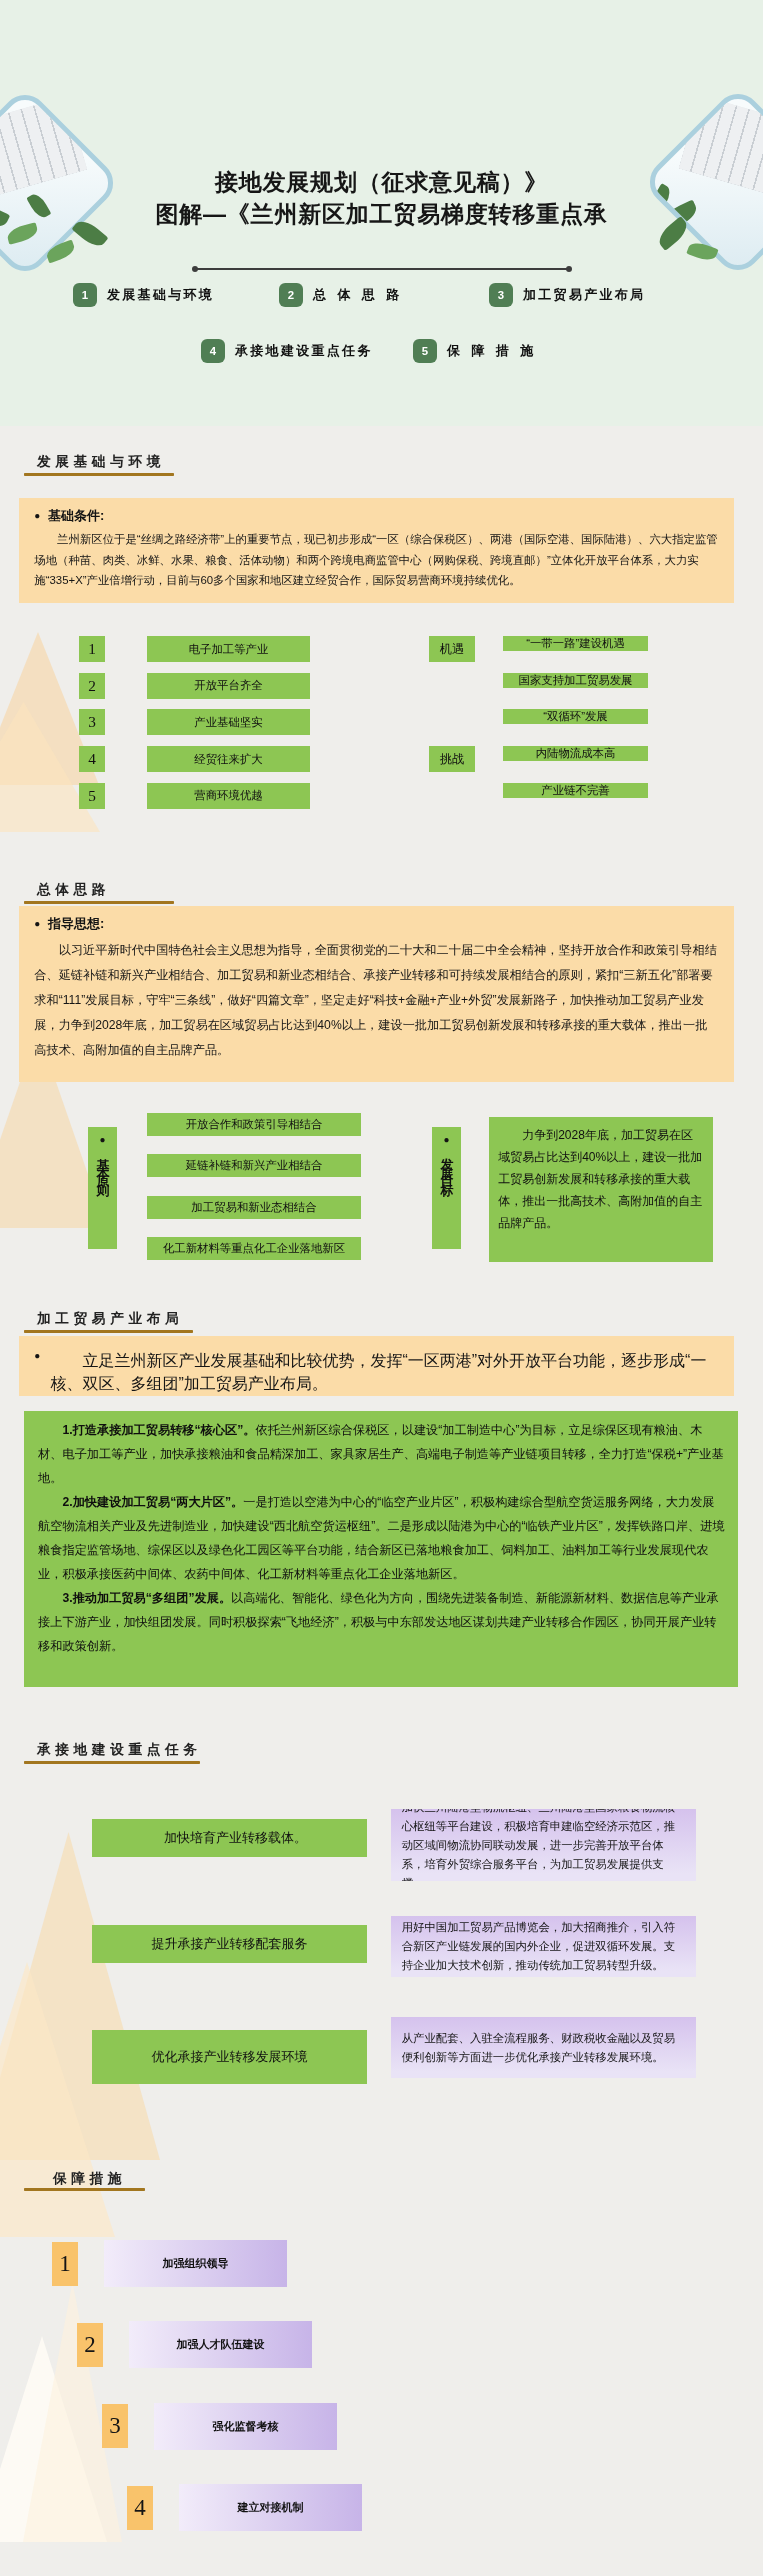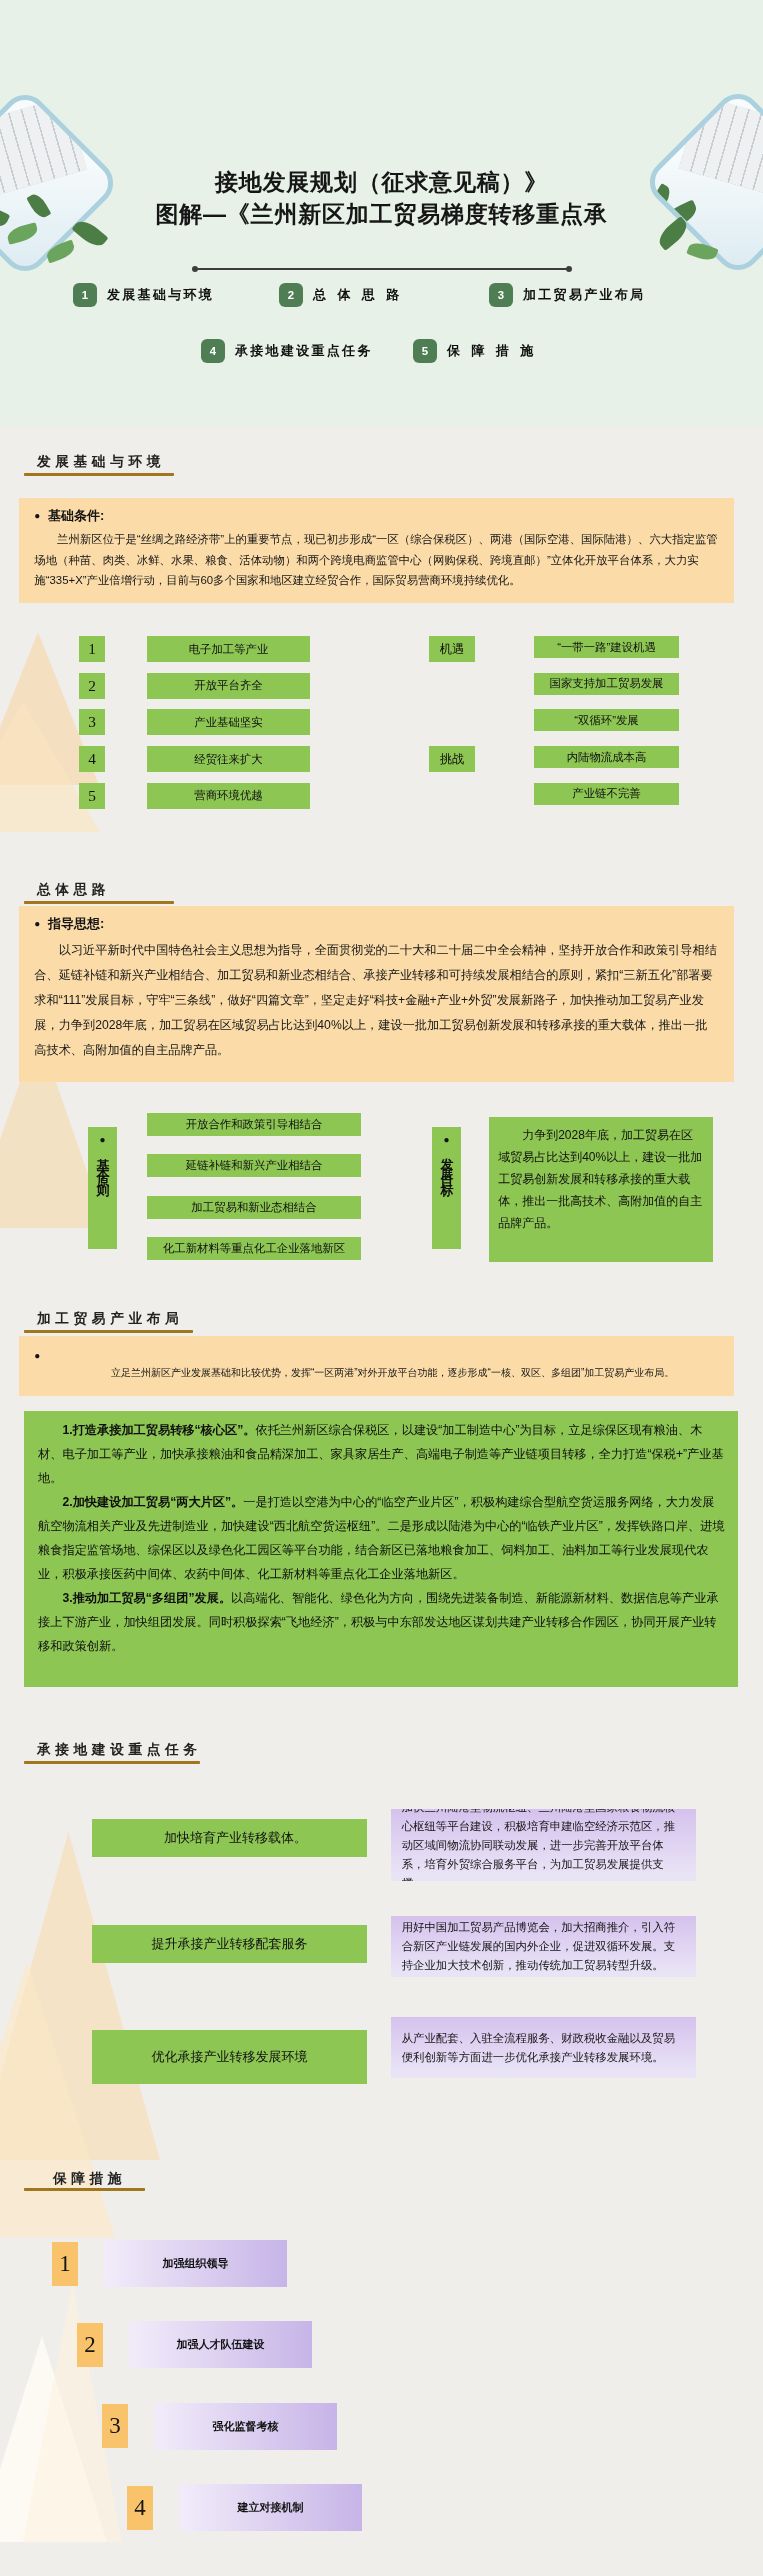--- a/index.html
+++ b/index.html
@@ -59,30 +59,30 @@
   
   .orange-panel{position:absolute;left:19px;width:715px;background:#fbdca8;z-index:2;box-sizing:border-box;padding:9.2px 15.3px;}
   .p1{top:498px;height:105px;}
   .p2{top:906px;height:176px;}
   .p3{top:1336px;height:60px;display:flex;gap:6.1px;}
   .panel-label{display:flex;align-items:center;gap:7.6px;font-size:13px;font-weight:bold;}
   .bullet-icon{font-size:10px;line-height:1;}
   .panel-text{margin:3.8px 0 0 0;font-size:11.4px;line-height:20.6px;text-indent:2em;color:#151515;}
   .p2 .panel-text{font-size:12.2px;line-height:25px;margin-top:5.3px;}
   .p3 .bullet-icon{margin-top:6.1px;}
-  .p3 .panel-text{margin:16px;font-size:10px;line-height:23px;flex:1;text-align:center;}
+  .p3 .panel-text{margin:4px;font-size:16px;line-height:23px;flex:1;}
 
   
   .s1-rows{position:absolute;left:79px;top:636px;width:580px;z-index:2;}
   .s1-row{position:relative;height:26px;margin-bottom:10.7px;}
   .gbox{background:#8dc653;color:#101010;display:flex;align-items:center;justify-content:center;box-sizing:border-box;}
   .num-box{position:absolute;left:0;top:0;width:26px;height:26px;font-family:"Liberation Serif","DejaVu Serif",serif;font-size:15.3px;}
   .adv-box{position:absolute;left:68px;top:0;width:163px;height:26px;font-size:11.4px;}
   .tag-box{position:absolute;left:350px;top:0;width:46px;height:26px;font-size:12.2px;}
-  .env-box{position:absolute;left:424px;top:0;width:145px;height:22px;font-size:11.4px;margin-left:31px;}
+  .env-box{position:absolute;left:424px;top:0;width:145px;height:15px;font-size:11.4px;}
 
   
   .vert-box{position:absolute;width:29px;height:122px;background:#8dc653;z-index:2;
             display:flex;flex-direction:column;align-items:center;padding-top:7.6px;box-sizing:border-box;gap:3.1px;}
   .v1{left:88px;top:1127px;} .v2{left:432px;top:1127px;}
   .vtext{writing-mode:vertical-lr;text-orientation:upright;letter-spacing:8.4px;font-size:13px;font-weight:bold;color:#101010;}
   .principles{position:absolute;left:147px;top:1113px;width:214px;display:flex;flex-direction:column;gap:18.3px;z-index:2;}
   .principle{height:23px;font-size:11.4px;}
   .goal-box{position:absolute;left:489px;top:1117px;width:224px;height:145px;background:#8dc653;z-index:2;
             box-sizing:border-box;padding:6.9px 9.2px;font-size:12px;line-height:22px;color:#101010;}

